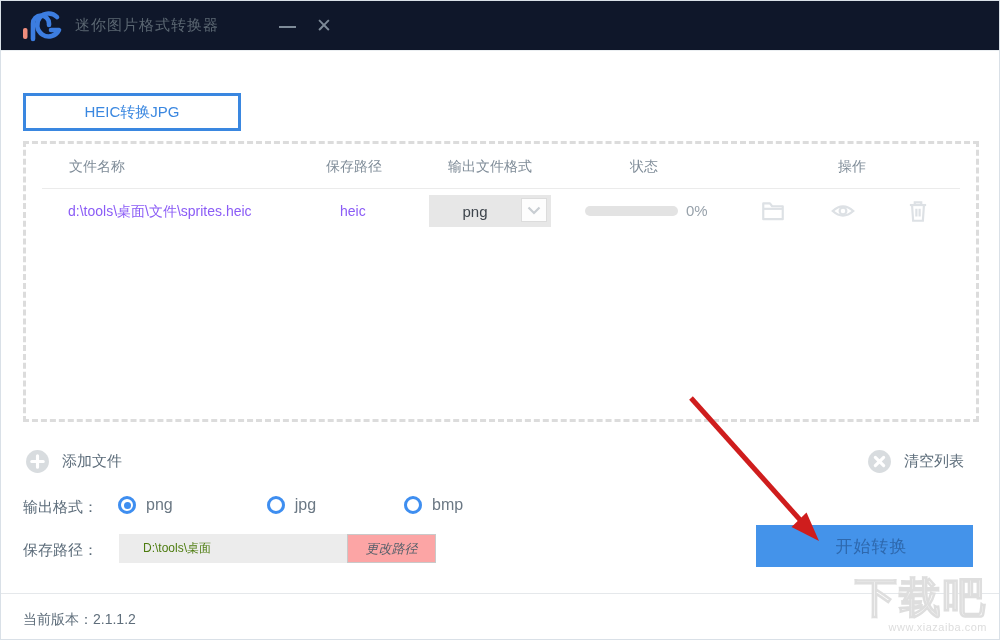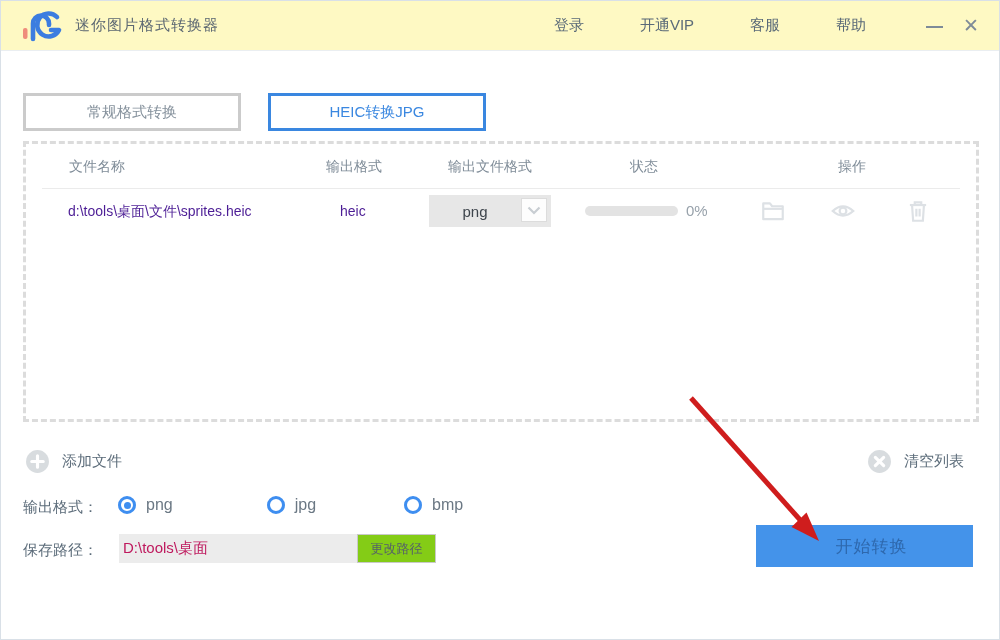--- a/index.html
+++ b/index.html
@@ -4,41 +4,41 @@
 <style>
   html,body{margin:0;padding:0;background:#fff;}
   .window{
     position:relative;width:1000px;height:640px;box-sizing:border-box;
     border:1px solid #d9e0e7;background:#fff;overflow:hidden;
     font-family:"Liberation Sans","DejaVu Sans",sans-serif;
     -webkit-user-select:none;
   }
   
   .topbar{position:absolute;left:0;top:0;width:100%;height:50px;box-sizing:border-box;
-    border-bottom:1px solid #eaeef1;display:flex;align-items:center;padding:0 20px;background:#fef9c3;}
+    border-bottom:1px solid #eaeef1;display:flex;align-items:center;padding:0 20px;background:#0f172a;}
   .app-title{font-size:15px;color:#5b6772;margin-left:12px;letter-spacing:1px;}
   .topmenu{margin-left:auto;display:flex;align-items:center;gap:56px;}
   .topmenu .menu-item{font-size:15px;color:#5a6a78;cursor:pointer;}
   .win-controls{display:flex;align-items:center;gap:20px;margin-left:60px;}
   .win-btn{color:#7e8b98;font-size:19px;line-height:1;cursor:pointer;}
   .min-glyph{display:inline-block;width:17px;height:2px;background:#7e8b98;margin-bottom:4px;}
   
   .tabs{position:absolute;left:22px;top:92px;display:flex;gap:27px;}
   .tab{width:212px;height:32px;border:3px solid #cbcbcb;display:flex;align-items:center;justify-content:center;
     font-size:15px;color:#85919c;background:#fff;cursor:pointer;}
   .tab.active{border-color:#3a87e0;color:#3a87e0;}
   
   .panel{position:absolute;left:22px;top:140px;width:956px;height:281px;box-sizing:border-box;
     border:3px dashed #dcdcdc;background:#fff;text-align:right;}
   .thead{position:absolute;left:0;top:0;width:100%;height:44px;}
   .thead .th{position:absolute;top:14px;font-size:14px;color:#7f8c98;}
   .th.c1{left:43px;} .th.c2{left:300px;} .th.c3{left:422px;} .th.c4{left:604px;} .th.c5{left:812px;}
   .thead-line{position:absolute;left:16px;right:16px;top:44px;height:1px;background:#ebebeb;}
   .trow{position:absolute;left:0;top:46px;width:100%;height:44px;}
-  .cell-text{position:absolute;top:13px;font-size:14px;color:#4c1d95;}
+  .cell-text{position:absolute;top:13px;font-size:14px;color:#8b5cf6;}
   .filename{left:42px;} .fileformat{left:314px;}
   .dropdown{position:absolute;left:403px;top:5px;width:122px;height:32px;background:#e7e7e7;cursor:pointer;}
   .dropdown .val{position:absolute;left:0;top:0;width:92px;height:32px;display:flex;align-items:center;justify-content:center;
     font-size:15px;color:#3e454c;}
   .dropdown .chev{position:absolute;right:4px;top:3px;width:26px;height:24px;background:#fdfdfd;border:1px solid #dcdcdc;
     box-sizing:border-box;display:flex;align-items:center;justify-content:center;}
   .progress{position:absolute;left:559px;top:16px;width:93px;height:10px;border-radius:5px;background:#e3e3e3;overflow:hidden;}
   .progress .fill{height:100%;background:#3a87e0;border-radius:5px;}
   .pct{position:absolute;left:660px;top:12px;font-size:15px;color:#98a2ab;}
   .op-icon{position:absolute;top:8px;width:26px;height:26px;cursor:pointer;}
@@ -53,23 +53,23 @@
   .fmt-label{position:absolute;left:22px;top:497px;font-size:15px;color:#5c6c7a;font-family:Liberation Mono, monospace;}
   .radio-group{position:absolute;left:117px;top:495px;display:flex;align-items:center;}
   .radio-opt{display:flex;align-items:center;cursor:pointer;}
   .radio-opt.r2{margin-left:94px;} .radio-opt.r3{margin-left:88px;}
   .radio{width:12px;height:12px;border:3px solid #3e8ef0;border-radius:50%;background:#fff;position:relative;}
   .radio.selected::after{content:"";position:absolute;left:2.5px;top:2.5px;width:7px;height:7px;border-radius:50%;background:#3e8ef0;}
   .radio-lbl{font-size:16px;color:#6b7884;margin-left:10px;}
   
   .path-label{position:absolute;left:22px;top:540px;font-size:15px;color:#5c6c7a;}
   .path-field{position:absolute;left:118px;top:533px;width:317px;height:29px;background:#ececec;display:flex;align-items:center;}
-  .path-value{flex:1;font-size:15px;color:#be185d;padding-left:4px;}
-  .path-btn{width:79px;height:29px;box-sizing:border-box;background:#84cc16;border:1px solid #c9c9c9;
-    display:flex;align-items:center;justify-content:center;font-size:13px;color:#55606a;cursor:pointer;}
+  .path-value{flex:1;font-size:12px;color:#4d7c0f;padding-left:24px;}
+  .path-btn{width:89px;height:29px;box-sizing:border-box;background:#fca5a5;border:1px solid #c9c9c9;
+    display:flex;align-items:center;justify-content:center;font-size:13px;color:#55606a;cursor:pointer;font-style:italic;}
   
   .convert-btn{position:absolute;left:755px;top:524px;width:217px;height:42px;background:#4493ea;border:none;
     display:flex;align-items:center;justify-content:center;font-size:17px;color:#2e68ad;cursor:pointer;
     font-family:inherit;letter-spacing:1px;padding-left:20px;}
   
   .footer{position:absolute;left:0;top:592px;width:100%;height:47px;box-sizing:border-box;border-top:1px solid #e5e8eb;}
   .version{position:absolute;left:22px;top:17px;font-size:14px;color:#5f6e7b;}
   
   .watermark{position:absolute;right:12px;bottom:6px;text-align:right;z-index:9;pointer-events:none;}
   .wm-title{font-size:42px;font-weight:bold;color:#fdfdfd;-webkit-text-stroke:1.2px #dedede;letter-spacing:2px;line-height:1;}
@@ -82,41 +82,34 @@
 
 <div class="window">
 
   <div class="topbar">
     <svg width="42" height="36" viewBox="0 0 42 36">
       <rect x="2" y="20" width="4.5" height="11" rx="2" fill="#ef8d7c"></rect>
       <path d="M12 31 V15.5 a8 8 0 0 1 16 0 v1.5" fill="none" stroke="#3c7de0" stroke-width="4.6" stroke-linecap="round"></path>
       <path d="M36 9 a11.5 11.5 0 1 0 2 13 h-8" fill="none" stroke="#3c7de0" stroke-width="4.6" stroke-linecap="round" stroke-linejoin="round"></path>
     </svg>
     <span class="app-title">迷你图片格式转换器</span>
-    <div class="topmenu">
-      <span class="menu-item">登录</span>
-      <span class="menu-item">开通VIP</span>
-      <span class="menu-item">客服</span>
-      <span class="menu-item">帮助</span>
-    </div>
     <div class="win-controls">
       <span class="win-btn"><span class="min-glyph"></span></span>
       <span class="win-btn">✕</span>
     </div>
   </div>
 
   <div class="tabs">
-    <div class="tab">常规格式转换</div>
     <div class="tab active">HEIC转换JPG</div>
   </div>
 
   <div class="panel">
     <div class="thead">
       <span class="th c1">文件名称</span>
-      <span class="th c2">输出格式</span>
+      <span class="th c2">保存路径</span>
       <span class="th c3">输出文件格式</span>
       <span class="th c4">状态</span>
       <span class="th c5">操作</span>
     </div>
     <div class="thead-line"></div>
 
     <div class="trow">
       <span class="cell-text filename">d:\tools\桌面\文件\sprites.heic</span>
       <span class="cell-text fileformat">heic</span>
 
@@ -191,20 +184,27 @@
   </div>
 
   <span class="path-label">保存路径：</span>
   <div class="path-field">
     <span class="path-value">D:\tools\桌面</span>
     <span class="path-btn">更改路径</span>
   </div>
 
   <button class="convert-btn">开始转换</button>
 
-
+  <div class="footer">
+    <span class="version">当前版本：2.1.1.2</span>
+  </div>
+
+  <div class="watermark">
+    <div class="wm-title">下载吧</div>
+    <div class="wm-url">www.xiazaiba.com</div>
+  </div>
 
   <svg class="arrow-svg" width="220" height="190" viewBox="0 0 220 190">
     <line x1="50" y1="17" x2="161" y2="141" stroke="#cf1d1d" stroke-width="5"></line>
     <polygon points="178,160 150.5,146 165.5,131.5" fill="#cf1d1d"></polygon>
   </svg>
 
 </div>
 
 </body></html>

